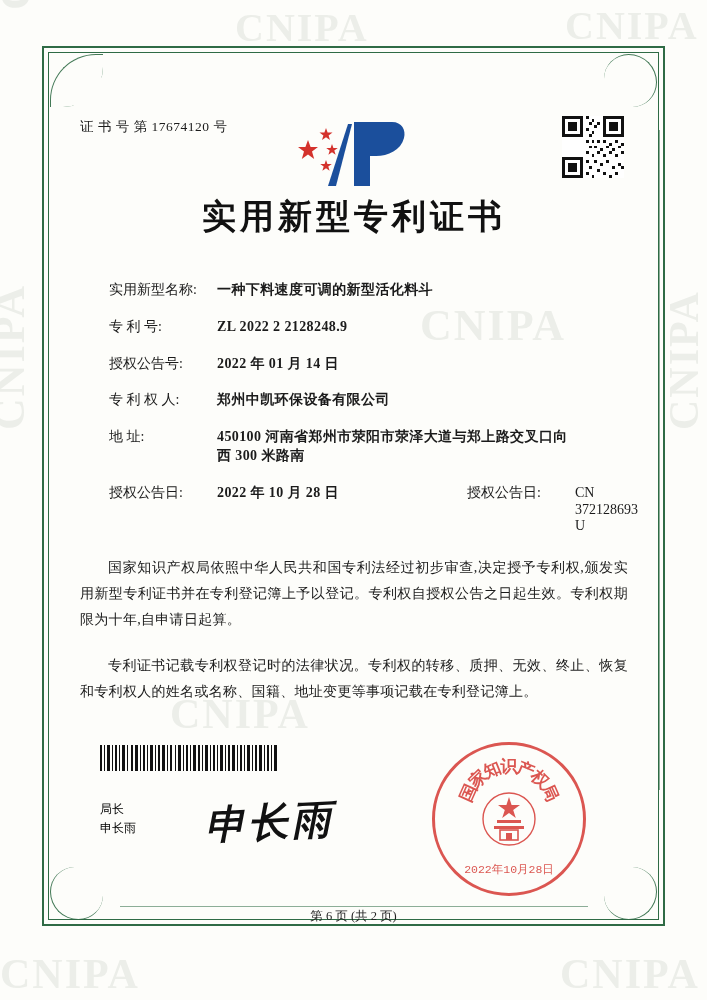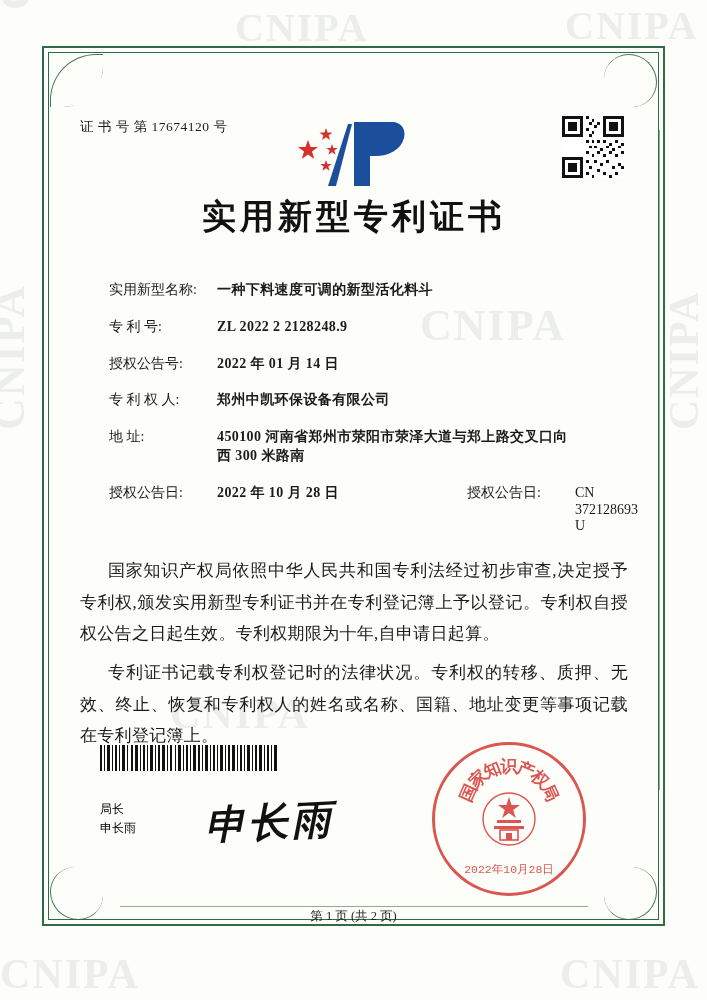--- a/index.html
+++ b/index.html
@@ -156,22 +156,22 @@
     margin-top: 2px;
   }
   .row.two-col .val { flex: 0 0 250px; }
   .row.two-col .lbl2 {
     flex: 0 0 108px;
     white-space: nowrap;
   }
   .row.two-col .val2 { flex: 1; }
 
   .para {
-    margin-top: 8px;
-    font-size: 17px;
+    margin-top: 20px;
+    font-size: 14px;
     line-height: 1.85;
     text-align: justify;
     text-indent: 28px;
     letter-spacing: .3px;
   }
 
   
   .barcode {
     position: absolute;
     left: 100px; top: 745px;
@@ -484,16 +484,16 @@
       <circle cx="29" cy="29" r="26" fill="none" stroke="#d4322c" stroke-width="1.4"></circle>
       <polygon points="29,7 31.6,15 40,15 33.2,20 35.8,28 29,23 22.2,28 24.8,20 18,15 26.4,15" fill="#d4322c"></polygon>
       <rect x="14" y="36" width="30" height="3" fill="#d4322c"></rect>
       <rect x="17" y="30" width="24" height="3" fill="#d4322c"></rect>
       <rect x="20" y="40" width="18" height="10" fill="none" stroke="#d4322c" stroke-width="1.6"></rect>
       <rect x="26" y="43" width="6" height="7" fill="#d4322c"></rect>
     </svg>
     <div class="seal-date">2022年10月28日</div>
   </div>
 
-  <div class="page-num">第 1 页 (共 2 页)</div>
+  <div class="page-num">第 6 页 (共 2 页)</div>
   <div class="footer-note">其他事项参见续页</div>
 
 </div>
 
 </body></html>

